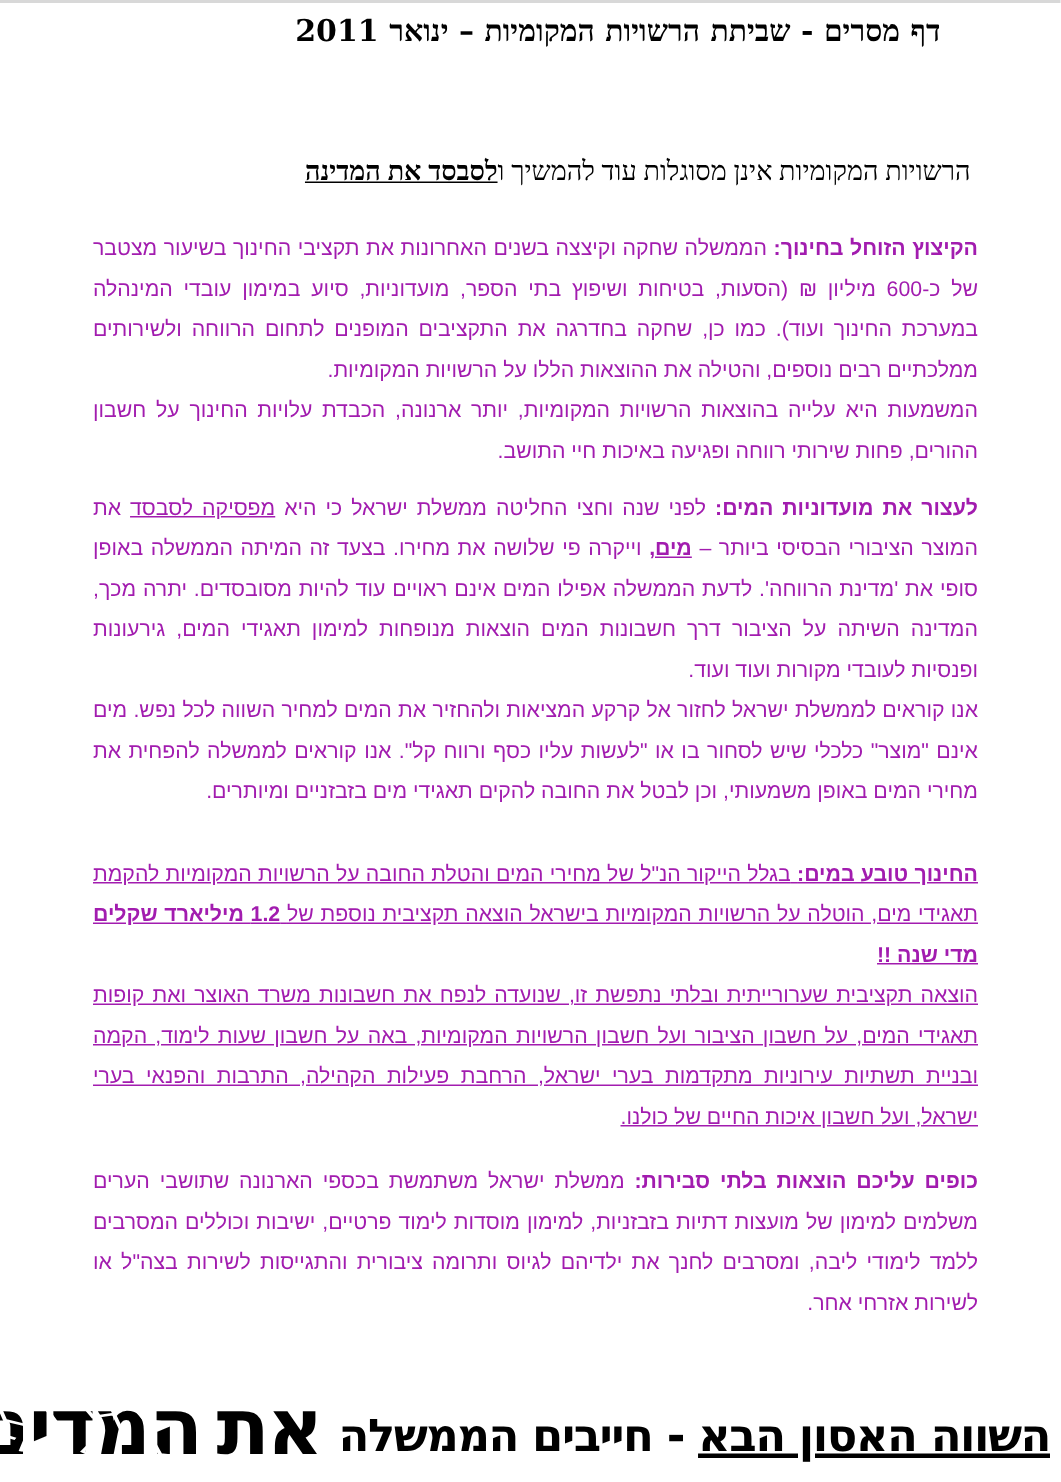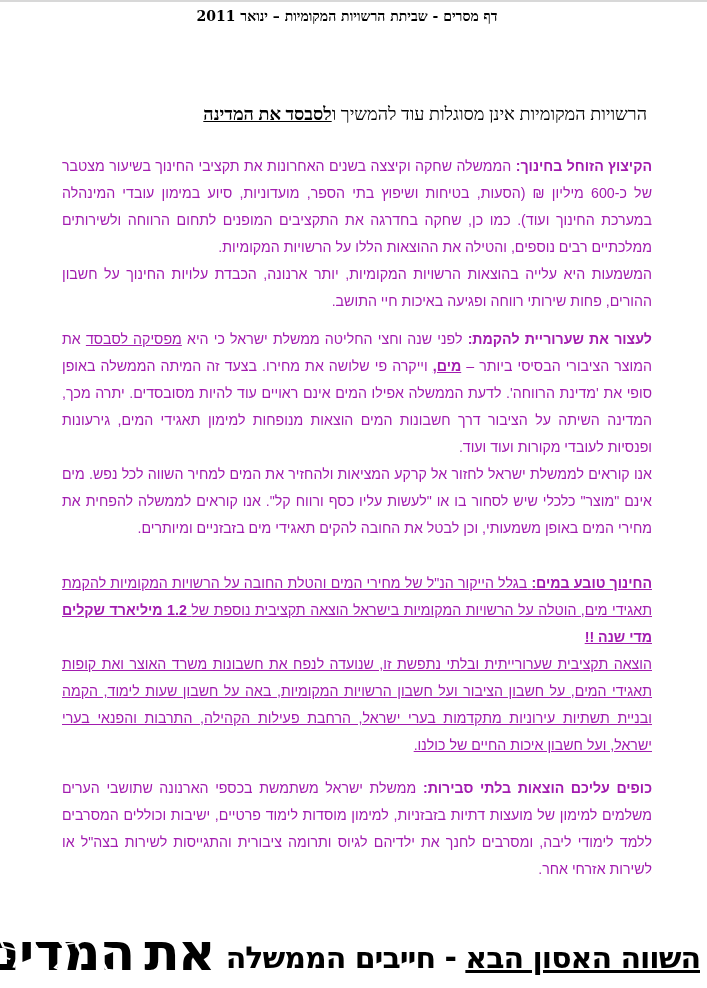--- a/index.html
+++ b/index.html
@@ -25,24 +25,23 @@
       position: absolute;
       left: 0; top: 0;
       width: 707px; height: 988px;
       direction: rtl;
     }
     .title {
       position: absolute;
       top: 8px;
       right: 80px;
       width: 560px;
-      text-align: center;
       font-family: "DejaVu Serif", "Liberation Serif", serif;
       font-weight: bold;
-      font-size: 14px;
+      font-size: 20px;
       letter-spacing: 0px;
       color: #000;
     }
     .headline {
       position: absolute;
       top: 104px;
       right: 60px;
       font-family: "Liberation Serif", "DejaVu Serif", serif;
       font-size: 18px;
       color: #000000;
@@ -143,21 +142,21 @@
   <div class="section" id="sec1">
     <p>
       <span class="lead">הקיצוץ הזוחל בחינוך:</span>
       <span>הממשלה שחקה וקיצצה בשנים האחרונות את תקציבי החינוך בשיעור מצטבר של כ-600 מיליון ₪ (הסעות, בטיחות ושיפוץ בתי הספר, מועדוניות, סיוע במימון עובדי המינהלה במערכת החינוך ועוד). כמו כן, שחקה בחדרגה את התקציבים המופנים לתחום הרווחה ולשירותים ממלכתיים רבים נוספים, והטילה את ההוצאות הללו על הרשויות המקומיות.</span>
     </p>
     <p>המשמעות היא עלייה בהוצאות הרשויות המקומיות, יותר ארנונה, הכבדת עלויות החינוך על חשבון ההורים, פחות שירותי רווחה ופגיעה באיכות חיי התושב.</p>
   </div>
 
   <div class="section" id="sec2">
     <p>
-      <span class="lead">לעצור את שערוריית להקמת:</span>
+      <span class="lead">לעצור את מועדוניות המים:</span>
       <span>לפני שנה וחצי החליטה ממשלת ישראל כי היא</span>
       <span class="u">מפסיקה לסבסד</span>
       <span>את המוצר הציבורי הבסיסי ביותר –</span>
       <span class="b u">מים,</span>
       <span>וייקרה פי שלושה את מחירו. בצעד זה המיתה הממשלה באופן סופי את 'מדינת הרווחה'. לדעת הממשלה אפילו המים אינם ראויים עוד להיות מסובסדים. יתרה מכך, המדינה השיתה על הציבור דרך חשבונות המים הוצאות מנופחות למימון תאגידי המים, גירעונות ופנסיות לעובדי מקורות ועוד ועוד.</span>
     </p>
     <p>אנו קוראים לממשלת ישראל לחזור אל קרקע המציאות ולהחזיר את המים למחיר השווה לכל נפש. מים אינם "מוצר" כלכלי שיש לסחור בו או "לעשות עליו כסף ורווח קל". אנו קוראים לממשלה להפחית את מחירי המים באופן משמעותי, וכן לבטל את החובה להקים תאגידי מים בזבזניים ומיותרים.</p>
   </div>
 
   <div class="section" id="sec3">

